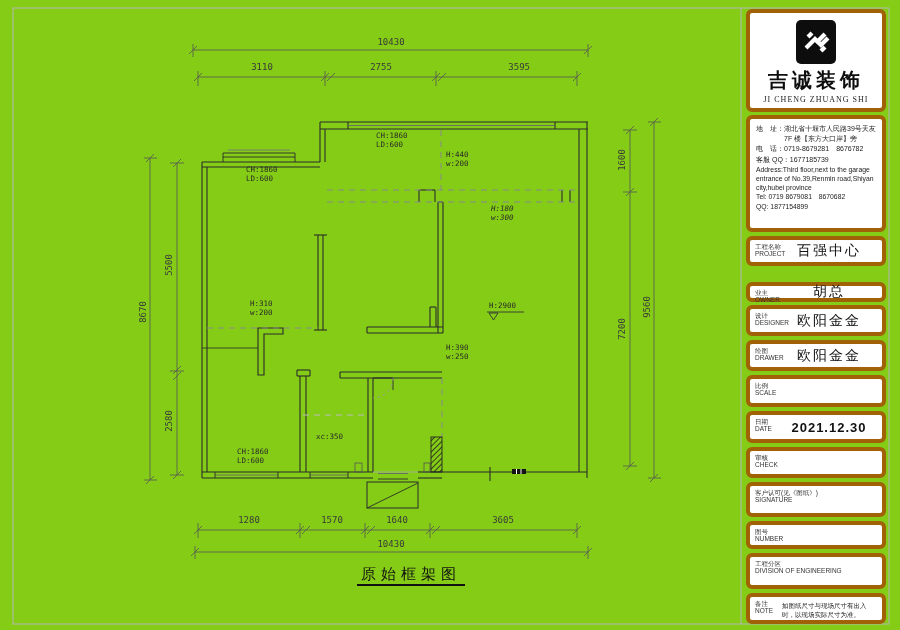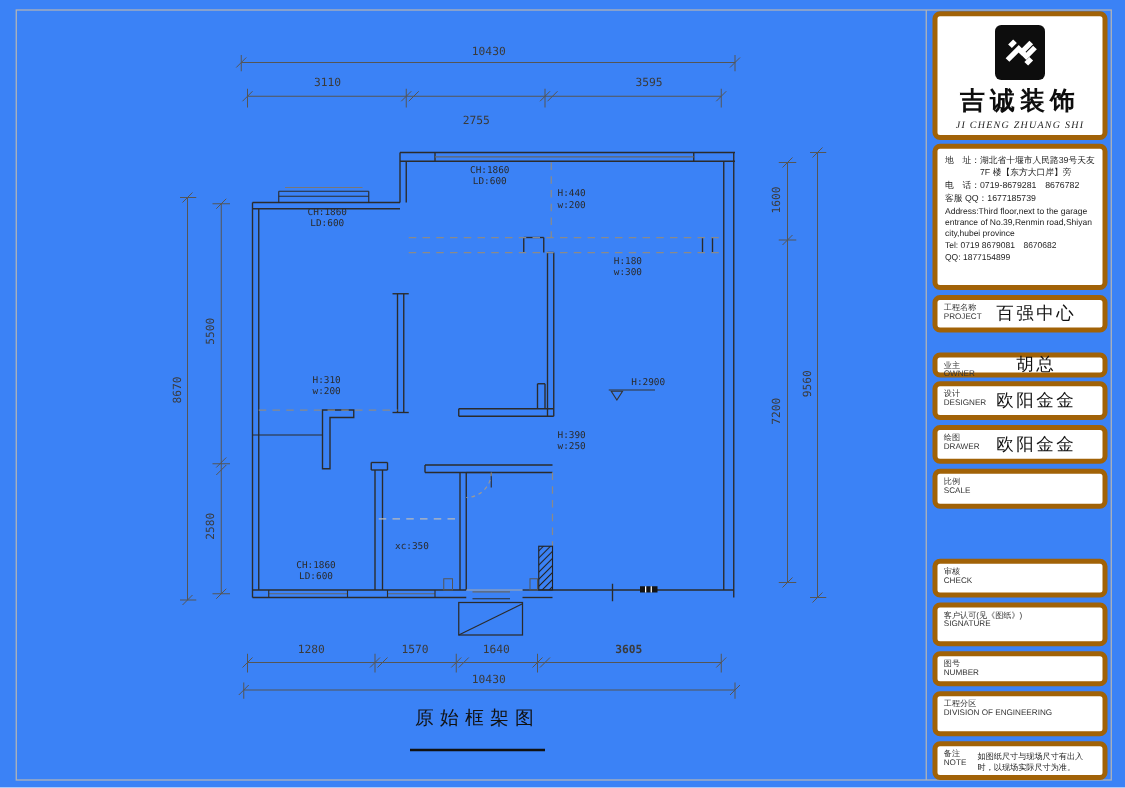--- a/index.html
+++ b/index.html
@@ -1,34 +1,34 @@
 <!DOCTYPE html>
 <html><head>
 <meta charset="utf-8">
 <style>
   html,body{margin:0;padding:0;background:#fff;}
-  #sheet{position:relative;width:900px;height:630px;background:#3b82f6;overflow:hidden;
+  #sheet{position:relative;width:900px;height:630px;background:#84cc16;overflow:hidden;
          font-family:"Liberation Sans",sans-serif;color:#222;}
   #plan-svg{position:absolute;left:0;top:0;}
   .dim{position:absolute;font-family:"DejaVu Sans Mono",monospace;font-size:9px;color:#3a3a3a;
        width:46px;text-align:center;letter-spacing:0px;}
   .dim.rot{transform:rotate(-90deg);}
-  .ann{position:absolute;font-family:"DejaVu Sans Mono",monospace;font-size:7.5px;line-height:9px;color:#2a2a2a;white-space:pre;text-align:center;}
-  .plan-title{position:absolute;left:328px;top:565px;width:108px;text-align:center;
+  .ann{position:absolute;font-family:"DejaVu Sans Mono",monospace;font-size:7.5px;line-height:9px;color:#2a2a2a;white-space:pre;}
+  .plan-title{position:absolute;left:357px;top:565px;width:108px;text-align:center;
        font-family:"Liberation Serif",serif;font-size:15px;letter-spacing:5px;color:#111;
-       border-bottom:2px solid #111;padding-bottom:15px;}
+       border-bottom:2px solid #111;padding-bottom:0;}
   
   .cell{position:absolute;left:746px;width:140px;border:4px solid #a16207;border-radius:6px;background:#fff;box-sizing:border-box;}
   .rowlabel{position:absolute;left:5px;top:3px;font-size:6.5px;line-height:7px;color:#333;white-space:pre-line;}
   .rowval{position:absolute;left:30px;right:4px;top:0;bottom:0;display:flex;align-items:center;justify-content:center;
        font-family:"Liberation Serif",serif;font-size:14px;color:#111;letter-spacing:2px;}
   .rowval.date{font-family:"Liberation Sans",sans-serif;font-size:13px;font-weight:700;letter-spacing:1px;}
   .note-text{position:absolute;left:32px;top:5px;right:3px;font-size:6.5px;line-height:8.5px;color:#222;}
   .company-cn{margin-top:3px;text-align:center;font-size:20px;font-weight:700;letter-spacing:4px;color:#0d0d0d;}
-  .company-en{text-align:center;font-family:"Liberation Serif",serif;font-size:8px;letter-spacing:1px;color:#222;margin-top:1px;font-style:italic;}
+  .company-en{text-align:center;font-family:"Liberation Serif",serif;font-size:8px;letter-spacing:1px;color:#222;margin-top:1px;}
   .contact{padding:5px 6px 0 6px;font-size:7px;line-height:10.2px;color:#222;}
   .contact .en{font-size:6.8px;line-height:9.2px;}
   .logo-wrap{display:flex;justify-content:center;margin-top:7px;}
 </style>
 </head>
 <body>
 
 <div id="sheet">
 
   <svg id="plan-svg" width="900" height="630" viewBox="0 0 900 630">
@@ -235,43 +235,43 @@
     </g>
 
     <g stroke="#333" stroke-width="0.9" fill="none">
       <line x1="487" y1="312" x2="524" y2="312"></line>
       <path d="M489,313 L498,313 L493.5,320 Z"></path>
     </g>
   </svg>
 
   <div class="dim" style="left:368px;top:37px;">10430</div>
   <div class="dim" style="left:239px;top:62px;">3110</div>
-  <div class="dim" style="left:358px;top:62px;margin-top:30px;">2755</div>
+  <div class="dim" style="left:358px;top:62px;">2755</div>
   <div class="dim" style="left:484px;top:62px;text-align:right;">3595</div>
 
   <div class="dim" style="left:226px;top:515px;">1280</div>
   <div class="dim" style="left:309px;top:515px;">1570</div>
   <div class="dim" style="left:374px;top:515px;">1640</div>
-  <div class="dim" style="left:480px;top:515px;font-weight:bold;">3605</div>
+  <div class="dim" style="left:480px;top:515px;">3605</div>
   <div class="dim" style="left:368px;top:539px;">10430</div>
 
   <div class="dim rot" style="left:120px;top:307px;">8670</div>
   <div class="dim rot" style="left:146px;top:260px;">5500</div>
   <div class="dim rot" style="left:146px;top:416px;">2580</div>
 
   <div class="dim rot" style="left:599px;top:155px;">1600</div>
   <div class="dim rot" style="left:599px;top:324px;">7200</div>
   <div class="dim rot" style="left:624px;top:302px;">9560</div>
 
   <div class="ann" style="left:376px;top:131px;"><span>CH:1860</span><br><span>LD:600</span></div>
   <div class="ann" style="left:246px;top:165px;"><span>CH:1860</span><br><span>LD:600</span></div>
   <div class="ann" style="left:446px;top:150px;"><span>H:440</span><br><span>w:200</span></div>
-  <div class="ann" style="left:491px;top:204px;"><span>H:180</span><br><span>w:300</span></div>
+  <div class="ann" style="left:491px;top:204px;font-style:italic;"><span>H:180</span><br><span>w:300</span></div>
   <div class="ann" style="left:250px;top:299px;"><span>H:310</span><br><span>w:200</span></div>
-  <div class="ann" style="left:489px;top:301px;margin-left:16px;"><span>H:2900</span></div>
+  <div class="ann" style="left:489px;top:301px;"><span>H:2900</span></div>
   <div class="ann" style="left:446px;top:343px;"><span>H:390</span><br><span>w:250</span></div>
   <div class="ann" style="left:316px;top:432px;"><span>xc:350</span></div>
   <div class="ann" style="left:237px;top:447px;"><span>CH:1860</span><br><span>LD:600</span></div>
 
   <div class="plan-title">原始框架图</div>
 
   <div class="cell" style="top:9px;height:103px;">
     <div class="logo-wrap">
       <svg width="40" height="44" viewBox="0 0 40 44">
         <rect x="0" y="0" width="40" height="44" rx="5" fill="#0d0d0d"></rect>
@@ -313,20 +313,24 @@
     <div class="rowval">欧阳金金</div>
   </div>
   <div class="cell" style="top:340px;height:31px;">
     <div class="rowlabel"><span>绘图</span><br><span>DRAWER</span></div>
     <div class="rowval">欧阳金金</div>
   </div>
   <div class="cell" style="top:375px;height:32px;">
     <div class="rowlabel"><span>比例</span><br><span>SCALE</span></div>
     <div class="rowval"></div>
   </div>
+  <div class="cell" style="top:411px;height:32px;">
+    <div class="rowlabel"><span>日期</span><br><span>DATE</span></div>
+    <div class="rowval date">2021.12.30</div>
+  </div>
   <div class="cell" style="top:447px;height:31px;">
     <div class="rowlabel"><span>审核</span><br><span>CHECK</span></div>
     <div class="rowval"></div>
   </div>
   <div class="cell" style="top:482px;height:35px;">
     <div class="rowlabel"><span>客户认可(见《图纸》)</span><br><span>SIGNATURE</span></div>
     <div class="rowval"></div>
   </div>
   <div class="cell" style="top:521px;height:28px;">
     <div class="rowlabel"><span>图号</span><br><span>NUMBER</span></div>

